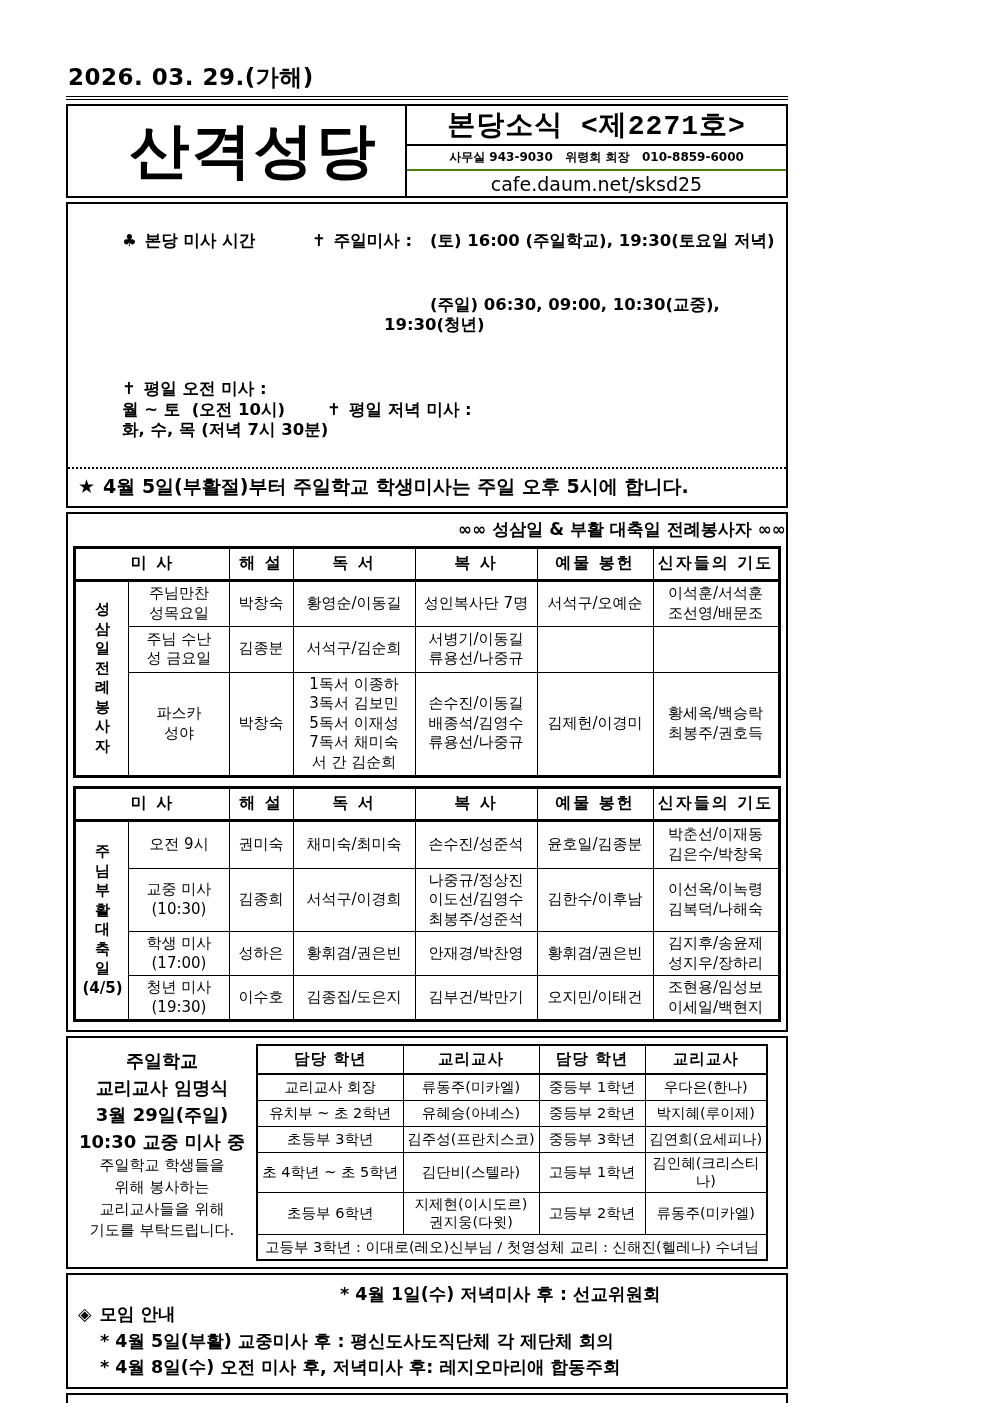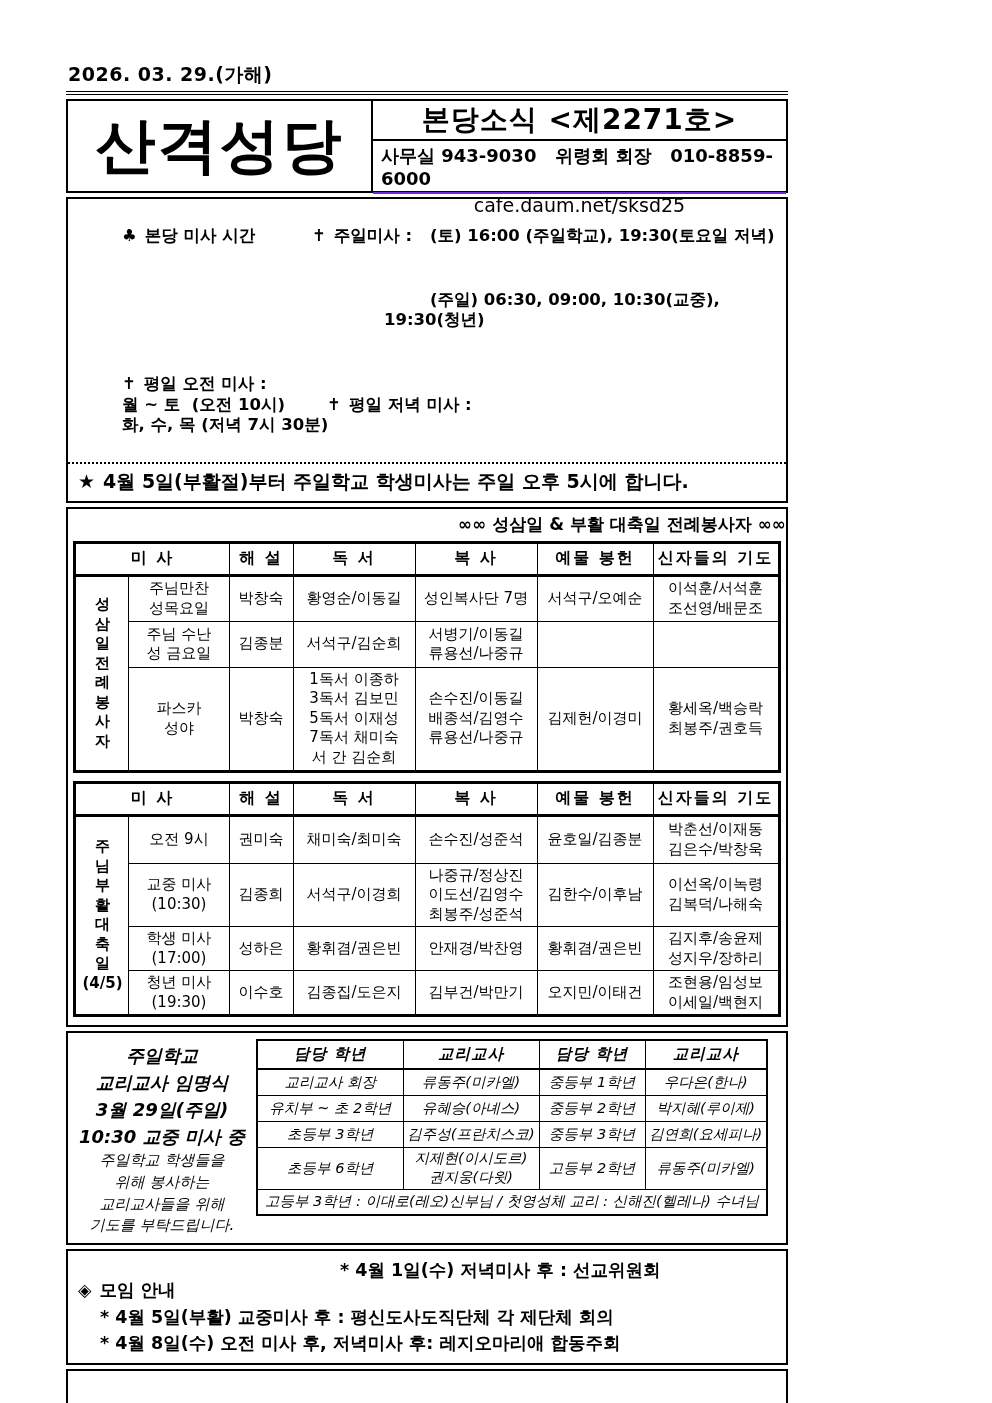--- a/index.html
+++ b/index.html
@@ -2,35 +2,35 @@
 <html><head>
 <meta charset="utf-8">
 <style>
   html,body{margin:0;padding:0;background:#e9e9e9;}
   .page{position:relative;width:992px;height:1403px;background:#ffffff;margin:0 auto;
         font-family:"DejaVu Sans",sans-serif;color:#000;}
   .content{position:absolute;left:66px;top:62px;width:722px;}
   .ws{white-space:pre-wrap;}
 
   
-  .date-block{font-size:19px;font-weight:600;letter-spacing:.5px;padding:0 0 3px 2px;
+  .date-block{font-size:23px;font-weight:600;letter-spacing:.5px;padding:0 0 3px 2px;
               border-bottom:4px double #000;margin-bottom:2px;}
 
   
   .box{border:2px solid #000;margin-top:4px;box-sizing:border-box;}
 
   
   .hbox{display:flex;height:94px;}
   .hb-left{width:303px;border-right:2px solid #000;display:flex;align-items:center;justify-content:center;
-           font-size:60px;font-weight:800;letter-spacing:2px;}
+           font-size:60px;font-weight:800;letter-spacing:2px;margin-left:34px;}
   .hb-right{flex:1;display:flex;flex-direction:column;}
   .hb-title{flex:1.4;border-bottom:2px solid #000;display:flex;align-items:center;justify-content:center;
-            font-size:28px;font-weight:600;letter-spacing:1px;}
-  .hb-contact{border-bottom:2px solid #6d28d9;display:flex;align-items:center;justify-content:center;
-              font-size:18px;font-weight:700;padding:3px 8px;}
+            font-size:28px;font-weight:600;letter-spacing:1px;font-family:Liberation Mono, monospace;}
+  .hb-contact{border-bottom:2px solid #4d7c0f;display:flex;align-items:center;justify-content:center;
+              font-size:12px;font-weight:700;padding:3px 0;}
   .hb-site{flex:1;display:flex;align-items:center;justify-content:center;font-size:19px;}
 
   
   .massbox{padding:5px 8px 0;}
   .mass-line{font-size:16.5px;font-weight:700;line-height:1.25;padding:1px 0;white-space:pre-wrap;}
   .ml-seg1{display:inline-block;width:190px;}
   .ml-seg2{display:inline-block;width:118px;}
   .mass-line.l2{padding-left:308px;}
   .ml-gap{display:inline-block;width:42px;}
   .star-row{border-top:2px dotted #000;margin:4px -8px 0;padding:5px 10px 6px;font-size:19px;font-weight:700;}
@@ -39,21 +39,21 @@
   .section-title{text-align:right;font-size:17px;font-weight:700;padding:4px 0 3px;}
   table.roster{border-collapse:collapse;border:3px solid #000;margin:2px auto 8px;table-layout:fixed;width:704px;}
   .roster th,.roster td{border:1.5px solid #000;text-align:center;vertical-align:middle;
        font-size:15px;line-height:1.3;padding:2px;white-space:pre-line;overflow:hidden;}
   .roster thead th{font-size:16px;letter-spacing:2px;border-bottom:3px solid #000;height:26px;}
   .vlabel{font-weight:700;font-size:16px;line-height:1.42;}
   .cell-left{text-align:left;padding-left:9px;}
   tr.rh46{height:46px;} tr.rh48{height:48px;} tr.rh62{height:60px;} tr.rh44{height:44px;} tr.rh104{height:104px;}
 
   
-  .catbox{display:flex;padding:6px;font-style:italic;}
+  .catbox{display:flex;padding:6px;}
   .cat-left{width:176px;text-align:center;padding-top:3px;}
   .cat-title{font-size:18px;font-weight:700;line-height:1.5;}
   .cat-note{font-size:15px;font-weight:500;line-height:1.45;}
   table.cat{border-collapse:collapse;border:2.5px solid #000;table-layout:fixed;width:510px;
             margin-left:6px;align-self:flex-start;}
   .cat th,.cat td{border:1.5px solid #000;text-align:center;vertical-align:middle;font-size:14.5px;
             line-height:1.28;padding:1px 2px;white-space:pre-line;overflow:hidden;margin-top:29px;}
   .cat thead th{font-size:15.5px;font-weight:700;letter-spacing:1px;height:25px;border-bottom:2.5px solid #000;}
   .cat tr{height:26px;} .cat tr.tall{height:42px;}
   .cat-footer{font-size:14.5px;}
@@ -284,20 +284,26 @@
             <td>유혜승(아녜스)</td>
             <td>중등부 2학년</td>
             <td>박지혜(루이제)</td>
           </tr>
           <tr>
             <td>초등부 3학년</td>
             <td>김주성(프란치스코)</td>
             <td>중등부 3학년</td>
             <td>김연희(요세피나)</td>
           </tr>
+          <tr>
+            <td>초 4학년 ~ 초 5학년</td>
+            <td>김단비(스텔라)</td>
+            <td>고등부 1학년</td>
+            <td>김인혜(크리스티나)</td>
+          </tr>
           <tr class="tall">
             <td>초등부 6학년</td>
             <td>지제현(이시도르)
 권지웅(다윗)</td>
             <td>고등부 2학년</td>
             <td>류동주(미카엘)</td>
           </tr>
           <tr>
             <td colspan="4" class="cat-footer">고등부 3학년 : 이대로(레오)신부님 / 첫영성체 교리 : 신해진(헬레나) 수녀님</td>
           </tr>

